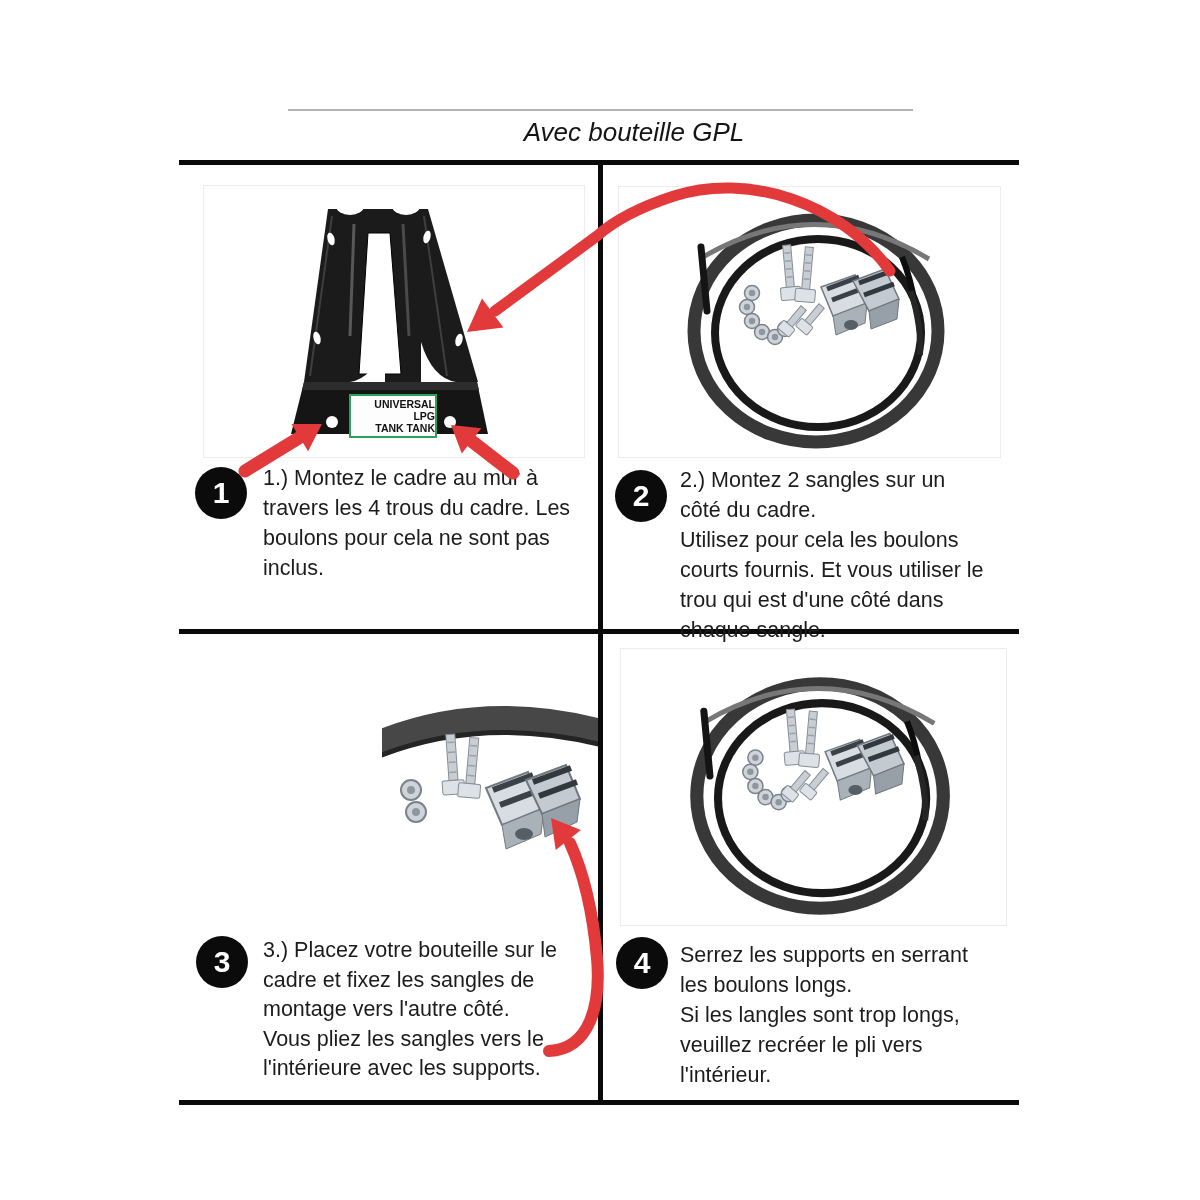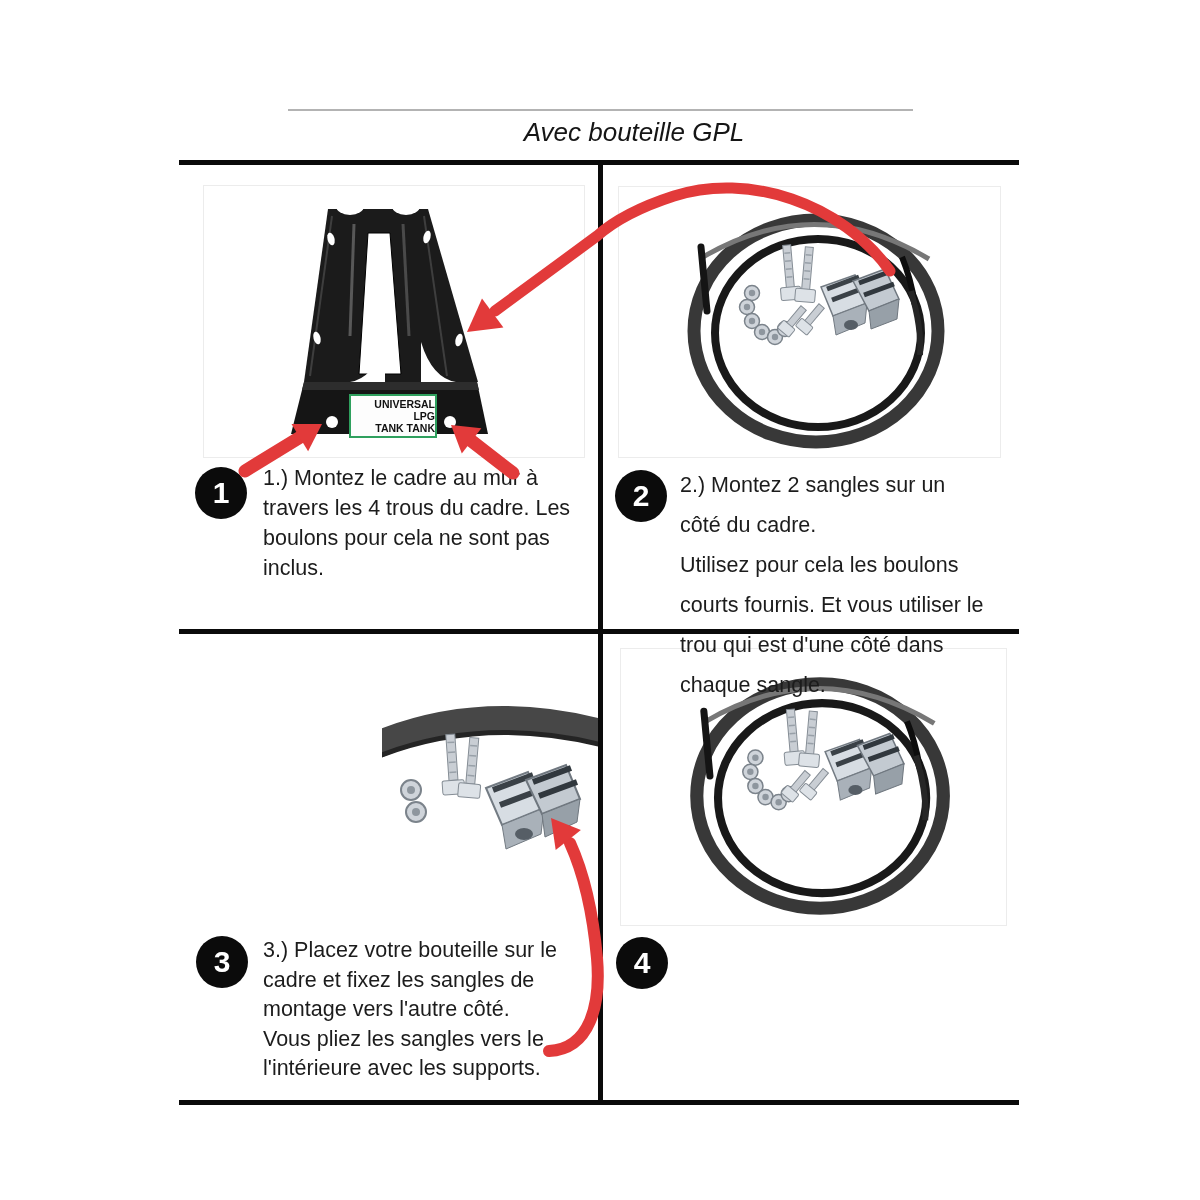--- a/index.html
+++ b/index.html
@@ -31,21 +31,21 @@
   .badge{position:absolute;width:52px;height:52px;border-radius:50%;background:#0b0b0b;
          color:#fff;font-size:30px;font-weight:bold;display:flex;align-items:center;
          justify-content:center;}
   #badge-1{left:195px;top:467px}
   #badge-2{left:615px;top:470px}
   #badge-3{left:196px;top:936px}
   #badge-4{left:616px;top:937px}
 
   .step-text{position:absolute;font-size:21.5px;white-space:pre-line;color:#1c1c1c;}
   #text-1{left:263px;top:463px;width:370px;line-height:30px;}
-  #text-2{left:680px;top:465px;width:370px;line-height:40px;}
+  #text-2{left:680px;top:465px;width:370px;line-height:30px;}
   #text-3{left:263px;top:936px;width:370px;line-height:29.5px;}
   #text-4{left:680px;top:940px;width:370px;line-height:30px;}
 
   .overlay{position:absolute;left:0;top:0;width:1200px;height:1200px;pointer-events:none;z-index:10;}
   .arrow-shaft{stroke:var(--arrow-red,#e23a3a);fill:none;}
   .arrow-head{fill:var(--arrow-red,#e23a3a);}
 </style>
 </head>
 <body>
 
@@ -259,20 +259,25 @@
     </div>
   <div class="step-text" id="text-3">3.) Placez votre bouteille sur le
 cadre et fixez les sangles de
 montage vers l'autre côté.
 Vous pliez les sangles vers le
 l'intérieure avec les supports.</div>
 
   <div class="badge" id="badge-4">
       <span>4</span>
     </div>
+  <div class="step-text" id="text-4">Serrez les supports en serrant
+les boulons longs.
+Si les langles sont trop longs,
+veuillez recréer le pli vers
+l'intérieur.</div>
 
   <svg class="overlay" viewBox="0 0 1200 1200">
     <g>
       <path class="arrow-shaft" d="M 890 271 C 842 203 748 172 674 196 C 640 207 616 219 597 236 L 495 311" stroke-width="11" stroke-linecap="round"></path>
       <polygon class="arrow-head" points="467,332 482,298.5 503.4,327.5"></polygon>
     </g>
     <g>
       <path class="arrow-shaft" d="M 245 471 L 302 436" stroke-width="13" stroke-linecap="round"></path>
       <polygon class="arrow-head" points="322,424 308.1,451.3 291.5,423.9"></polygon>
     </g>

